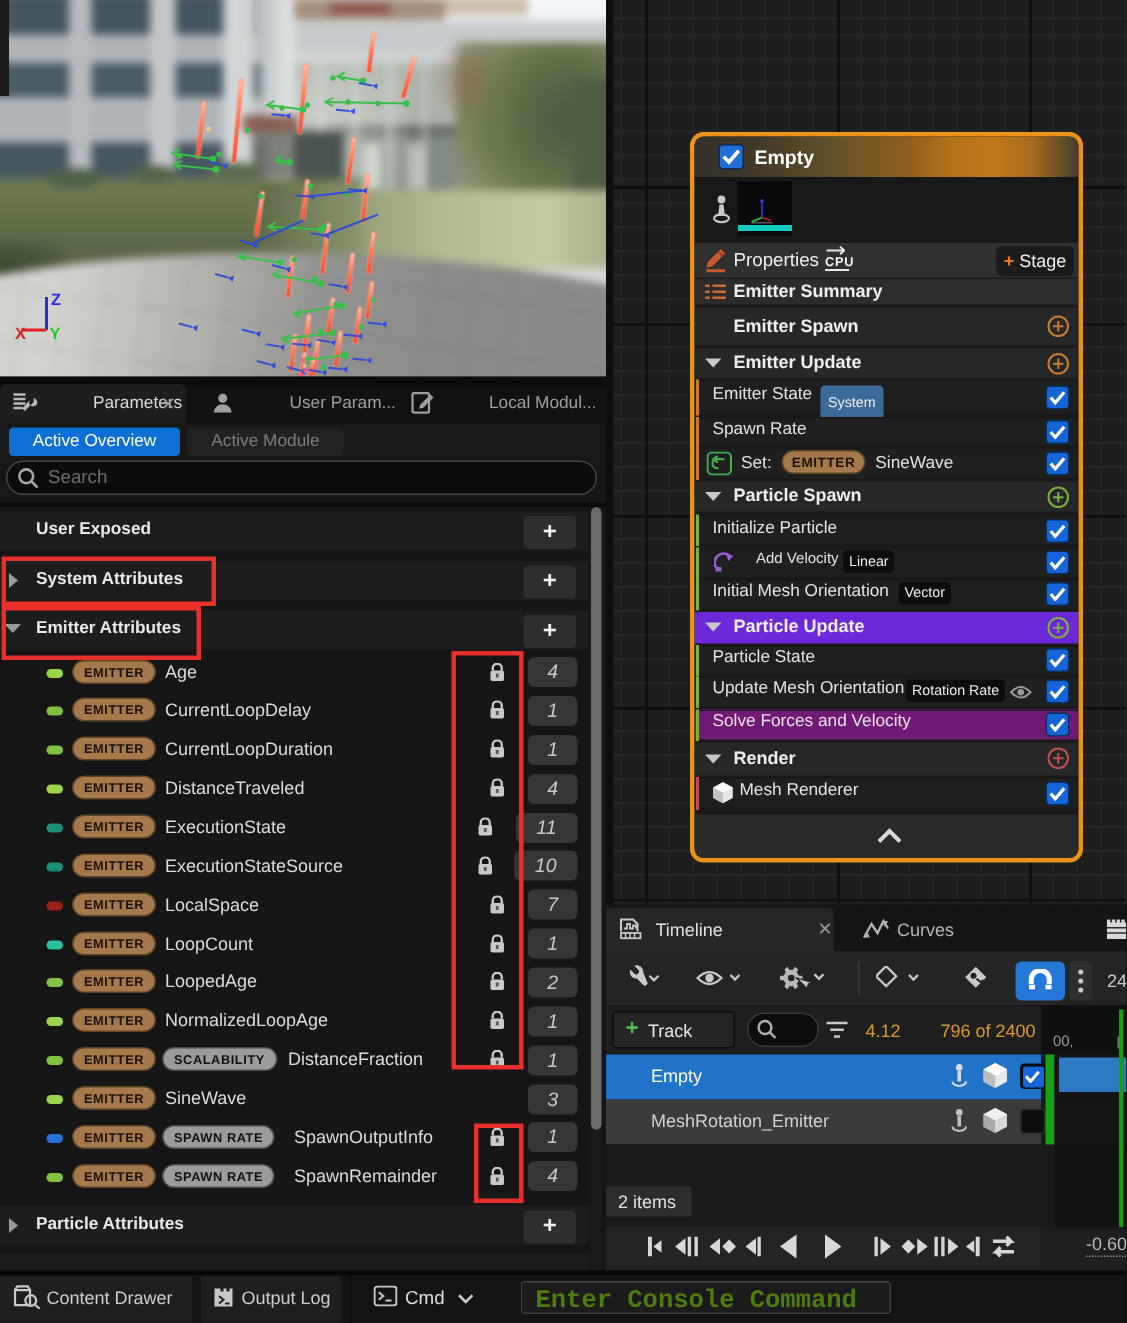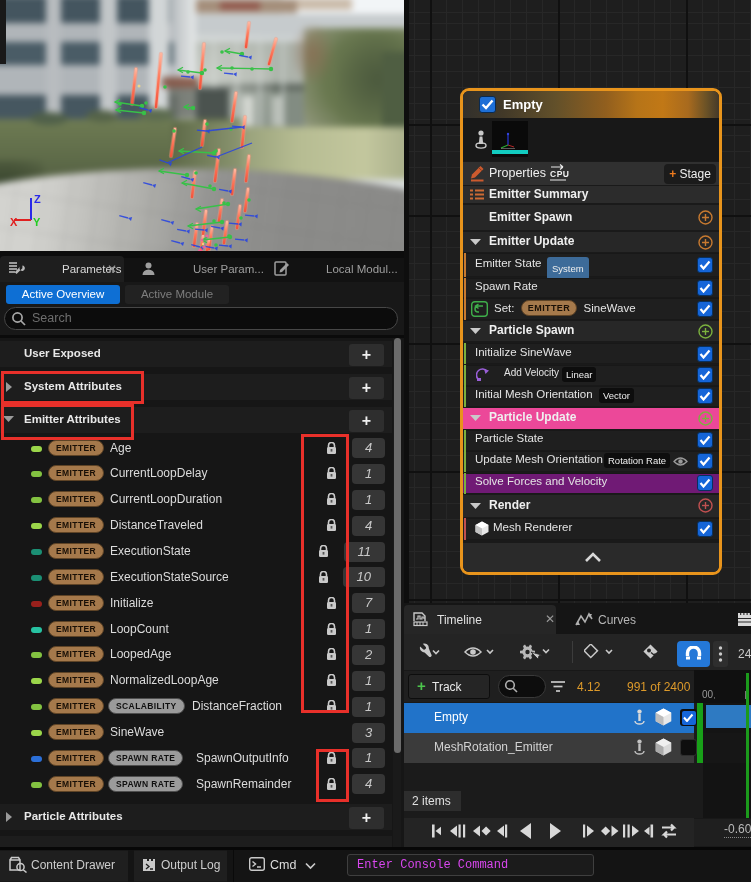--- a/index.html
+++ b/index.html
@@ -404,21 +404,21 @@
         <svg class="lock" style="left:318px;" width="11" height="13" viewBox="0 0 11 13">
           <path d="M2.5 5 V3.5 a3 3 0 0 1 6 0 V5" fill="none" stroke="#c9c9c9" stroke-width="1.6"></path>
           <rect x="1" y="5" width="9" height="7" rx="1.2" fill="#c9c9c9"></rect>
           <rect x="4.6" y="7" width="1.8" height="2.6" fill="#555"></rect>
         </svg>
         <div class="cnt" style="padding:0 14px;">10</div>
       </div>
 <div class="arow" style="top:339.7px;">
         <div class="dot" style="background:#99201c;"></div>
         <div class="ebadge">EMITTER</div>
-        <div class="aname" style="left:110px;">Initialize</div>
+        <div class="aname" style="left:110px;">LocalSpace</div>
         <svg class="lock" style="left:326px;" width="11" height="13" viewBox="0 0 11 13">
           <path d="M2.5 5 V3.5 a3 3 0 0 1 6 0 V5" fill="none" stroke="#c9c9c9" stroke-width="1.6"></path>
           <rect x="1" y="5" width="9" height="7" rx="1.2" fill="#c9c9c9"></rect>
           <rect x="4.6" y="7" width="1.8" height="2.6" fill="#555"></rect>
         </svg>
         <div class="cnt" style="">7</div>
       </div>
 <div class="arow" style="top:365.6px;">
         <div class="dot" style="background:#27c2a2;"></div>
         <div class="ebadge">EMITTER</div>
@@ -630,21 +630,21 @@
           </svg>
           <div style="position:absolute;left:26px;top:2.0px;color:#efefef;font-size:12px;font-weight:bold;">Particle Spawn</div>
           <svg style="position:absolute;left:235px;top:2.5px;" width="15" height="15" viewBox="0 0 15 15">
             <circle cx="7.5" cy="7.5" r="6.5" fill="none" stroke="#7bb13e" stroke-width="1.4"></circle>
             <line x1="7.5" y1="4" x2="7.5" y2="11" stroke="#7bb13e" stroke-width="1.4"></line>
             <line x1="4" y1="7.5" x2="11" y2="7.5" stroke="#7bb13e" stroke-width="1.4"></line>
           </svg>
         </div>
 <div class="abs" style="left:0;top:252px;width:256px;height:21px;background:#1f1f1f;box-shadow:0 1px 0 #181818 inset, 0 -1px 0 #191919 inset;">
           <div style="position:absolute;left:1px;top:0;width:2px;height:21px;background:#7bb13e;"></div>
-          <div style="position:absolute;left:12px;top:2.5px;color:#e4e4e4;font-size:11.5px;">Initialize SineWave</div>
+          <div style="position:absolute;left:12px;top:2.5px;color:#e4e4e4;font-size:11.5px;">Initialize Particle</div>
           <div style="position:absolute;left:234px;top:2.5px;width:16px;height:16px;background:#1565d8;border:1px solid #08305e;border-radius:3px;box-sizing:border-box;"></div>
           <svg style="position:absolute;left:236px;top:5.5px;" width="12" height="10" viewBox="0 0 12 10">
             <path d="M1.5 5 l3 3.5 l6 -7" fill="none" stroke="#fff" stroke-width="2.2"></path>
           </svg>
         </div>
 <div class="abs" style="left:0;top:273.5px;width:256px;height:21px;background:#1f1f1f;box-shadow:0 1px 0 #181818 inset, 0 -1px 0 #191919 inset;">
           <div style="position:absolute;left:1px;top:0;width:2px;height:21px;background:#7bb13e;"></div>
           <svg style="position:absolute;left:13px;top:3.5px;" width="15" height="14" viewBox="0 0 15 14">
             <path d="M2 11 a6 6 0 0 1 9 -8" fill="none" stroke="#9a5fd8" stroke-width="1.6"></path>
             <path d="M8 1 l5 1.5 l-3.5 3.5 z" fill="#9a5fd8"></path>
@@ -659,21 +659,21 @@
         </div>
 <div class="abs" style="left:0;top:295px;width:256px;height:20.5px;background:#1f1f1f;box-shadow:0 1px 0 #181818 inset, 0 -1px 0 #191919 inset;">
           <div style="position:absolute;left:1px;top:0;width:2px;height:20.5px;background:#7bb13e;"></div>
           <div style="position:absolute;left:12px;top:2.2px;color:#e4e4e4;font-size:11.5px;">Initial Mesh Orientation</div>
           <div style="position:absolute;left:136px;top:2.2px;height:15px;line-height:15px;padding:0 4px;background:#0d0d0d;border-radius:3px;color:#eee;font-size:9.5px;">Vector</div>
           <div style="position:absolute;left:234px;top:2.2px;width:16px;height:16px;background:#1565d8;border:1px solid #08305e;border-radius:3px;box-sizing:border-box;"></div>
           <svg style="position:absolute;left:236px;top:5.2px;" width="12" height="10" viewBox="0 0 12 10">
             <path d="M1.5 5 l3 3.5 l6 -7" fill="none" stroke="#fff" stroke-width="2.2"></path>
           </svg>
         </div>
-<div class="abs" style="left:0;top:316.5px;width:256px;height:21px;background:#ec4899;">
+<div class="abs" style="left:0;top:316.5px;width:256px;height:21px;background:#6d28d9;">
           <svg style="position:absolute;left:7px;top:6.5px;" width="11" height="8" viewBox="0 0 11 8">
             <path d="M0 1 l11 0 l-5.5 6 z" fill="#c9c9c9"></path>
           </svg>
           <div style="position:absolute;left:26px;top:2.5px;color:#efefef;font-size:12px;font-weight:bold;">Particle Update</div>
           <svg style="position:absolute;left:235px;top:3.0px;" width="15" height="15" viewBox="0 0 15 15">
             <circle cx="7.5" cy="7.5" r="6.5" fill="none" stroke="#7bb13e" stroke-width="1.4"></circle>
             <line x1="7.5" y1="4" x2="7.5" y2="11" stroke="#7bb13e" stroke-width="1.4"></line>
             <line x1="4" y1="7.5" x2="11" y2="7.5" stroke="#7bb13e" stroke-width="1.4"></line>
           </svg>
         </div>
@@ -824,21 +824,21 @@
       <line x1="9.2" y1="9.2" x2="13" y2="13" stroke="#b0b0b0" stroke-width="1.6"></line>
     </svg>
   <svg class="abs" style="left:146px;top:77px;" width="16" height="13" viewBox="0 0 16 13">
       <g stroke="#c9c9c9" stroke-width="1.7">
         <line x1="1" y1="2" x2="15" y2="2"></line>
         <line x1="3.5" y1="6.5" x2="12.5" y2="6.5"></line>
         <line x1="6" y1="11" x2="10" y2="11"></line>
       </g>
     </svg>
   <div class="abs" style="left:173px;top:77px;color:#dd9a2a;font-size:12px;">4.12</div>
-  <div class="abs" style="left:223px;top:77px;color:#dd9a2a;font-size:12px;">991 of 2400</div>
+  <div class="abs" style="left:223px;top:77px;color:#dd9a2a;font-size:12px;">796 of 2400</div>
   
   <div class="abs" style="left:290px;top:67px;width:57px;height:33px;background:#101010;"></div>
   <div class="abs" style="left:298px;top:86px;color:#9a9a9a;font-size:10px;">00<span style="font-size:8px;">,</span></div>
   <div class="abs" style="left:341px;top:88px;width:1px;height:8px;background:#777;"></div>
   
   <div class="abs" style="left:0;top:100px;width:290px;height:30px;background:#2173c9;"></div>
   <div class="abs" style="left:30px;top:107px;color:#ffffff;font-size:12px;">Empty</div>
   <div class="abs" style="left:0;top:130px;width:290px;height:30px;background:#3b3b3b;"></div>
   <div class="abs" style="left:30px;top:137px;color:#d2d2d2;font-size:12px;">MeshRotation_Emitter</div>
   
@@ -927,14 +927,14 @@
   <div class="abs" style="left:233px;top:3px;width:1px;height:32px;background:#0a0a0a;"></div>
   <svg class="abs" style="left:249px;top:10px;" width="16" height="14" viewBox="0 0 16 14">
     <rect x="0.7" y="0.7" width="14.6" height="12.6" rx="2" fill="none" stroke="#c9c9c9" stroke-width="1.4"></rect>
     <path d="M3.5 4.5 l3 2.5 l-3 2.5 M8 10 h4" stroke="#c9c9c9" stroke-width="1.4" fill="none"></path>
   </svg>
   <div class="abs" style="left:270px;top:11px;color:#dedede;font-size:12.5px;">Cmd</div>
   <svg class="abs" style="left:305px;top:15px;" width="11" height="8" viewBox="0 0 11 8">
       <path d="M1 1.5 l4.5 4.5 L10 1.5" fill="none" stroke="#c9c9c9" stroke-width="1.7"></path>
     </svg>
   <div class="abs" style="left:347px;top:7px;width:247px;height:22px;background:#1b1b1b;border:1px solid #3f3f3f;border-radius:3px;box-sizing:border-box;"></div>
-  <div class="abs" style="left:357px;top:11px;color:#d946ef;font-size:12px;font-family:'Liberation Mono',monospace;">Enter Console Command</div>
+  <div class="abs" style="left:357px;top:11px;color:#4d7c0f;font-size:17px;font-family:'Liberation Mono',monospace;font-weight:bold;">Enter Console Command</div>
 </div>
 
 </body></html>

